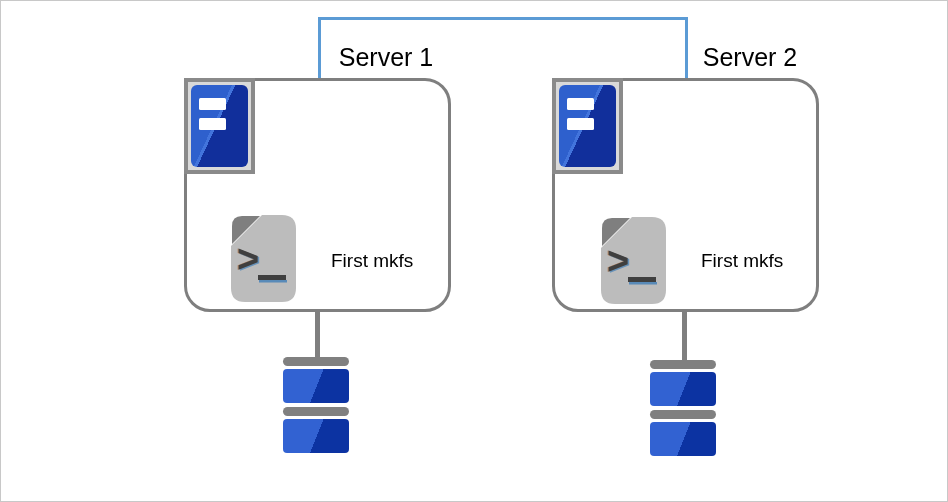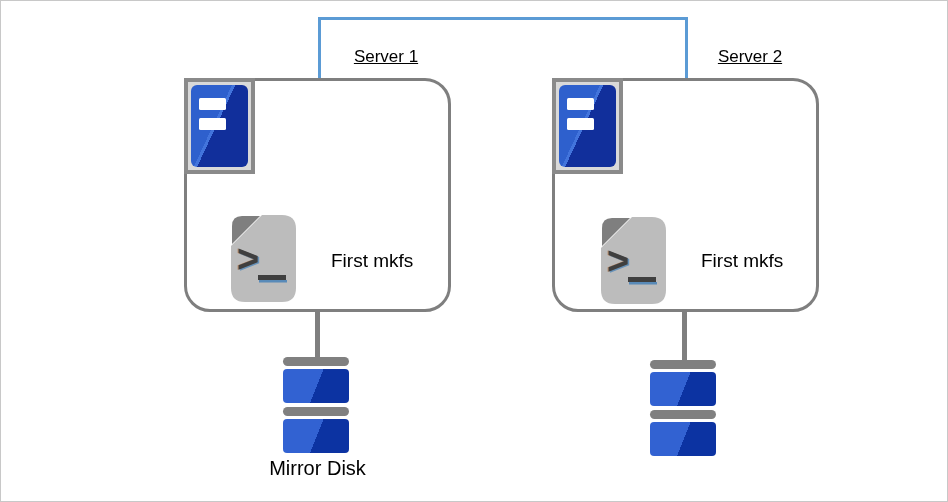--- a/index.html
+++ b/index.html
@@ -21,23 +21,22 @@
     width: 370px; height: 61px;
     border: 3px solid #5b9bd5;
     border-bottom: none;
     box-sizing: border-box;
   }
   .server-label {
     position: absolute;
     top: 45px;
     width: 112px;
     text-align: center;
-    font-size: 17px;
+    font-size: 25px;
     line-height: 22px;
-    text-decoration: underline;
   }
   .server-box {
     position: absolute;
     top: 77px;
     width: 267px; height: 234px;
     background: #ffffff;
     border: 3px solid #7f7f7f;
     border-radius: 26px;
     box-sizing: border-box;
     z-index: 1;
@@ -175,15 +174,14 @@
     <div class="disk-bar"></div>
     <div class="disk-platter last"></div>
   </div>
   <div class="disk" style="left:649px;top:359px">
     <div class="disk-bar"></div>
     <div class="disk-platter"></div>
     <div class="disk-bar"></div>
     <div class="disk-platter last"></div>
   </div>
 
-  <div class="disk-label" style="left:244px">Mirror Disk</div>
 
 </div>
 
 </body></html>

